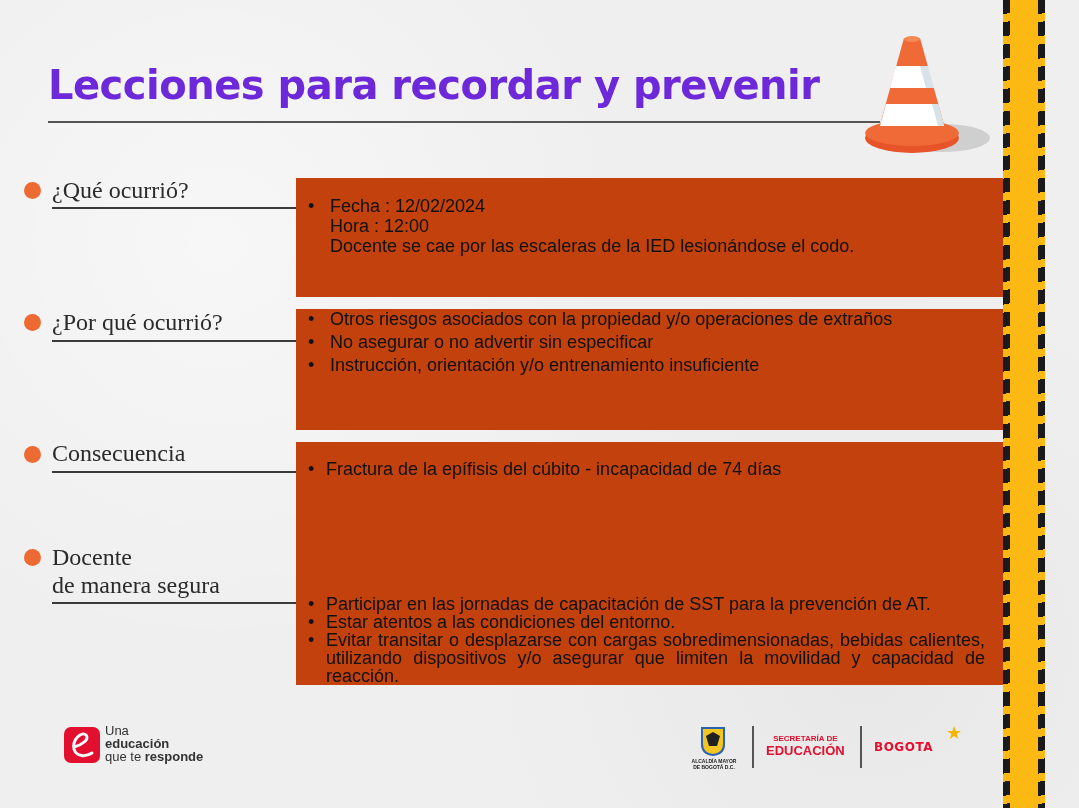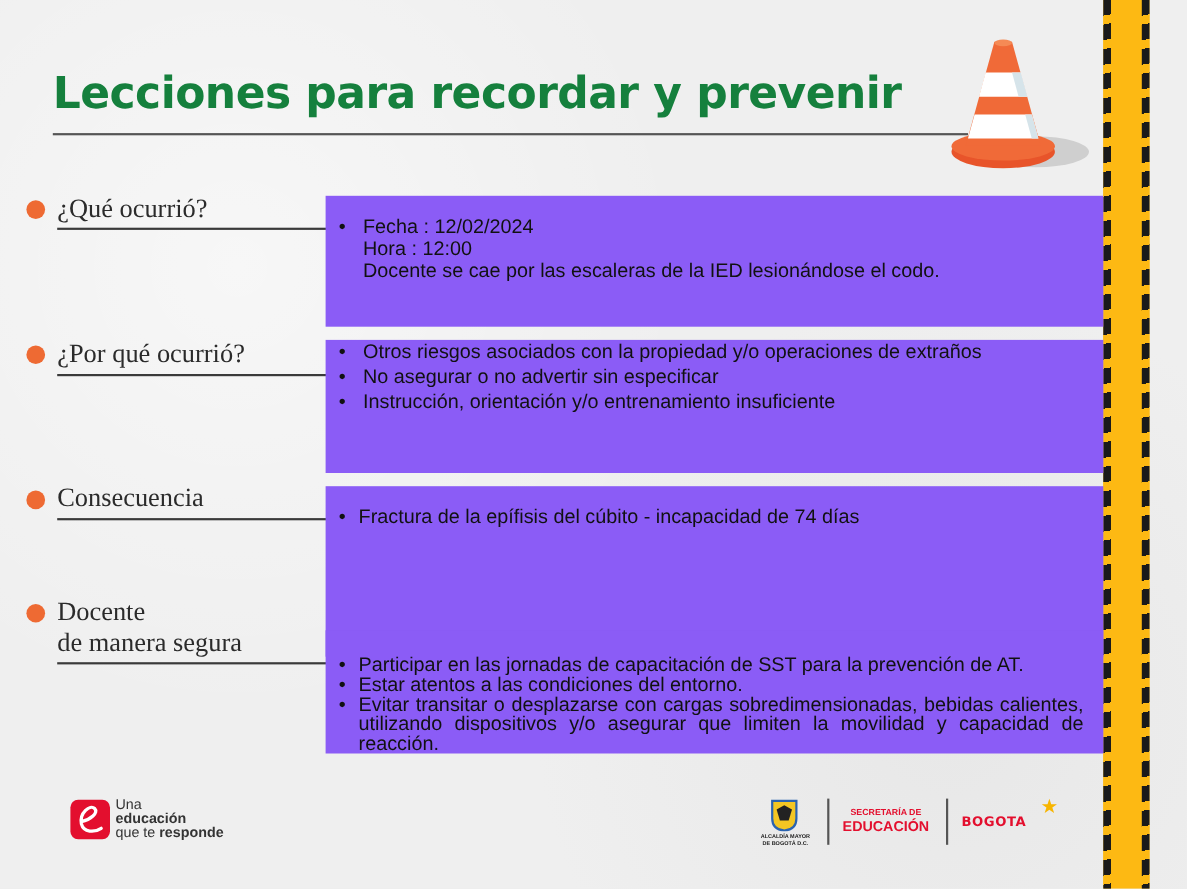--- a/index.html
+++ b/index.html
@@ -11,21 +11,21 @@
   .bg-texture {
     position:absolute; inset:0;
     background:
       radial-gradient(circle at 20% 30%, rgba(255,255,255,0.5) 0, rgba(255,255,255,0) 40%),
       radial-gradient(circle at 80% 80%, rgba(220,220,220,0.4) 0, rgba(220,220,220,0) 35%),
       #efefef;
   }
   .title {
     position:absolute; left:48px; top:62px;
     font-family:"DejaVu Sans", sans-serif; font-weight:bold;
-    font-size:40px; color:#15803d; letter-spacing:-0.5px; white-space:nowrap;
+    font-size:40px; color:#6d28d9; letter-spacing:-0.5px; white-space:nowrap;
   }
   .title-rule {
     position:absolute; left:48px; top:121px; width:832px; height:2px; background:#555;
   }
   .cone { position:absolute; left:860px; top:34px; width:130px; height:130px; }
   .stripe {
     position:absolute; left:1003px; top:0; width:42px; height:808px;
     background:#fdb913;
   }
   .stripe .edge {
@@ -38,21 +38,21 @@
   .sec-label {
     position:absolute; left:52px; font-family:Liberation Serif, serif;
     font-size:24px; color:#2b2b2b; line-height:28px; white-space:nowrap;
   }
   .dot {
     position:absolute; left:24px; width:17px; height:17px; border-radius:50%;
     background:#ee6a33;
   }
   .connector { position:absolute; height:1.5px; background:#3a3a3a; }
   .box {
-    position:absolute; left:296px; width:707px; background:#8b5cf6;
+    position:absolute; left:296px; width:707px; background:#c2410c;
   }
   .box ul { margin:0; padding:0; list-style:none; }
   .box li {
     position:relative; padding-left:34px; font-size:18px; color:#111; line-height:20px;
   }
   .box li::before {
     content:"•"; position:absolute; left:12px; top:0;
   }
   .box li.nobullet::before { content:""; }
   .box li.just { text-align:justify; padding-right:18px; }

